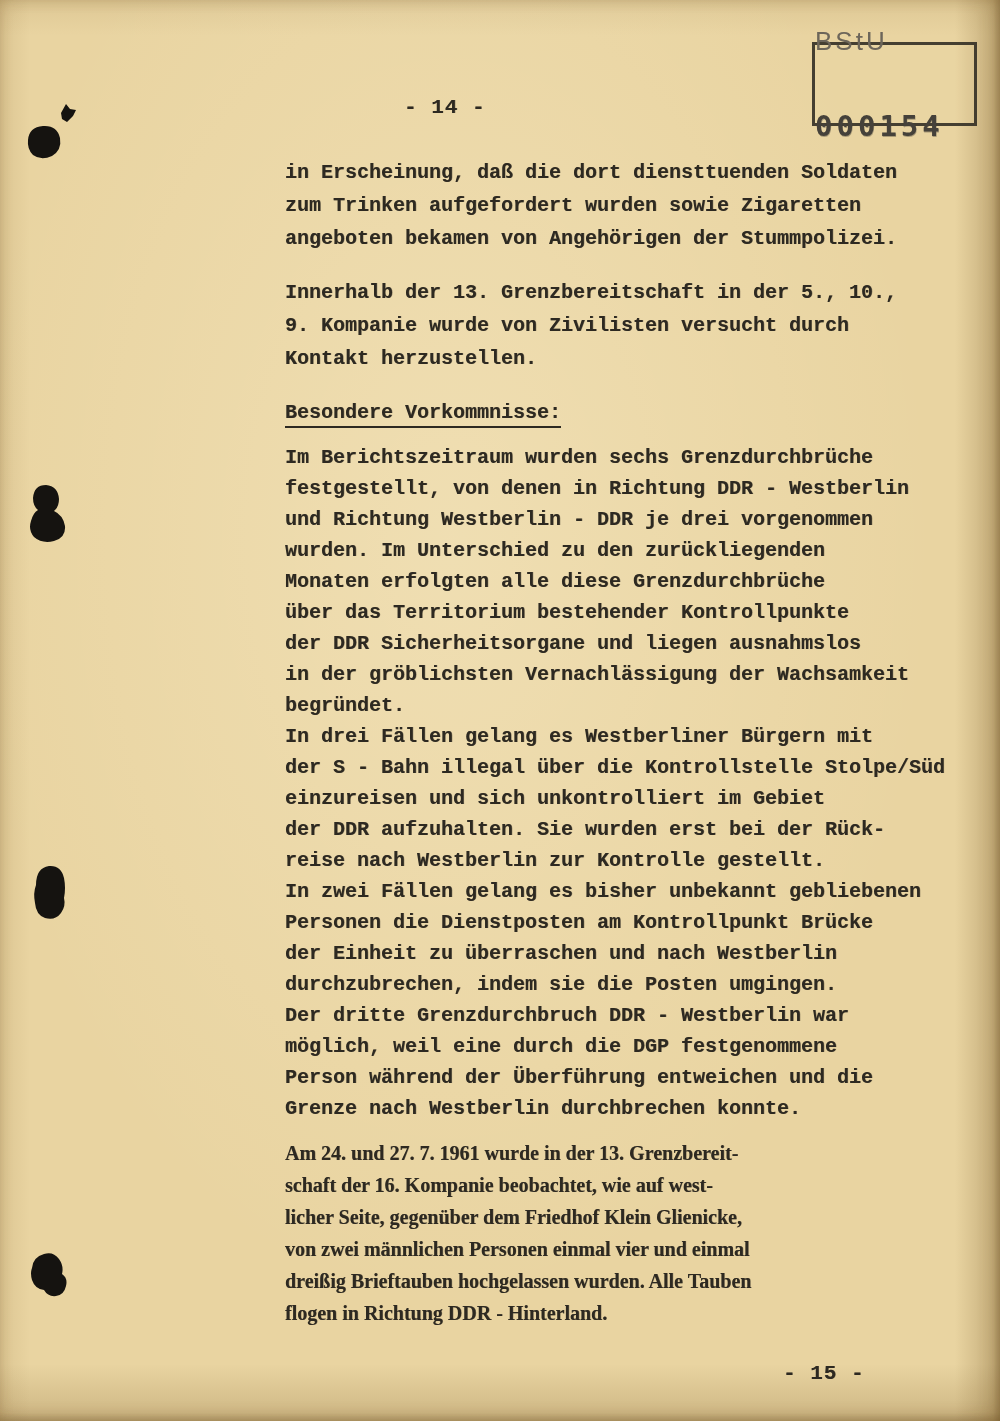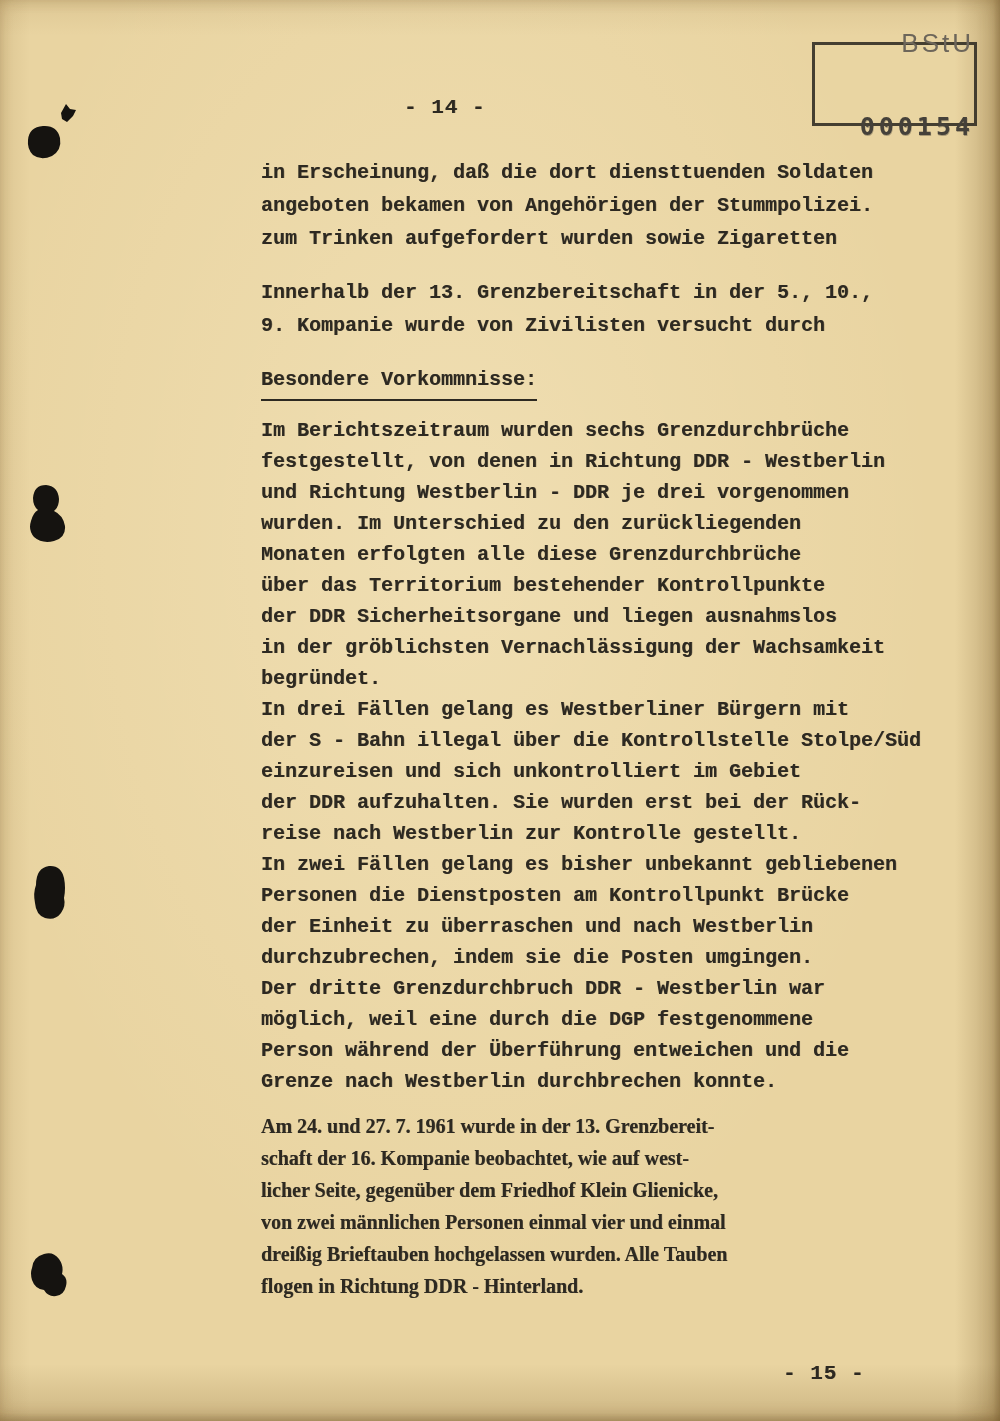--- a/index.html
+++ b/index.html
@@ -29,36 +29,36 @@
   .stamp {
     position: absolute;
     left: 812px;
     top: 42px;
     width: 165px;
     height: 84px;
     border: 3px solid rgba(45,42,33,0.88);
     box-sizing: border-box;
     display: flex;
     flex-direction: column;
-    align-items: flex-end;
+    align-items: flex-start;
     justify-content: center;
     gap: 18px;
     background: rgba(240,222,175,0.12);
   }
   .stamp-label {
     font-family: "Liberation Sans", sans-serif;
     font-size: 26px;
     font-weight: 400;
     letter-spacing: 3px;
     color: #6d665a;
     line-height: 1;
   }
   .stamp-number {
     font-family: "DejaVu Sans Mono", monospace;
-    font-size: 25px;
+    font-size: 29px;
     font-weight: 700;
     letter-spacing: 4px;
     color: #45413a;
     line-height: 1;
     text-shadow: 0.5px 0.5px 0 rgba(70,64,55,0.4);
     margin-top: 40px;
   }
 
   
   .pn-top {
@@ -76,41 +76,41 @@
     top: 1362px;
     font-size: 21px;
     font-weight: 700;
     letter-spacing: 1px;
     text-shadow: 0.4px 0.4px 0 rgba(45,40,32,0.55);
   }
 
   
   .content {
     position: absolute;
-    left: 261px;
+    left: 285px;
     top: 156px;
     width: 690px;
   }
   .para {
     font-size: 20px;
     font-weight: 700;
     text-shadow: 0.45px 0.45px 0 rgba(45,40,32,0.5);
     white-space: pre;
   }
   .para .tline { white-space: pre; }
   .p1 { line-height: 33px; }
   .p2 { line-height: 33px; margin-top: 21px; }
   .heading {
     margin-top: 25px;
     font-size: 20px;
     font-weight: 700;
     line-height: 26px;
     display: inline-block;
     border-bottom: 2.5px solid #2d2921;
-    padding-bottom: 6px;
+    padding-bottom: 0;
     text-shadow: 0.45px 0.45px 0 rgba(45,40,32,0.5);
     text-align: center;
   }
   .p3 { line-height: 31px; margin-top: 14px; }
   .p4 { line-height: 32px; margin-top: 13px; font-family: Liberation Serif, serif; }
 
   
   .blots {
     position: absolute;
     left: 0; top: 0;
@@ -125,22 +125,22 @@
 <div class="page">
 
   <div class="stamp">
     <div class="stamp-label">BStU</div>
     <div class="stamp-number">000154</div>
   </div>
 
   <div class="pn-top">- 14 -</div>
 
   <div class="content">
-    <div class="para p1"><div class="tline">in Erscheinung, daß die dort diensttuenden Soldaten</div><div class="tline">angeboten bekamen von Angehörigen der Stummpolizei.</div><div class="tline">zum Trinken aufgefordert wurden sowie Zigaretten</div></div>
-    <div class="para p2"><div class="tline">Innerhalb der 13. Grenzbereitschaft in der 5., 10.,</div><div class="tline">9. Kompanie wurde von Zivilisten versucht durch</div></div>
+    <div class="para p1"><div class="tline">in Erscheinung, daß die dort diensttuenden Soldaten</div><div class="tline">zum Trinken aufgefordert wurden sowie Zigaretten</div><div class="tline">angeboten bekamen von Angehörigen der Stummpolizei.</div></div>
+    <div class="para p2"><div class="tline">Innerhalb der 13. Grenzbereitschaft in der 5., 10.,</div><div class="tline">9. Kompanie wurde von Zivilisten versucht durch</div><div class="tline">Kontakt herzustellen.</div></div>
     <div>
       <span class="heading">Besondere Vorkommnisse:</span>
     </div>
     <div class="para p3"><div class="tline">Im Berichtszeitraum wurden sechs Grenzdurchbrüche</div><div class="tline">festgestellt, von denen in Richtung DDR - Westberlin</div><div class="tline">und Richtung Westberlin - DDR je drei vorgenommen</div><div class="tline">wurden. Im Unterschied zu den zurückliegenden</div><div class="tline">Monaten erfolgten alle diese Grenzdurchbrüche</div><div class="tline">über das Territorium bestehender Kontrollpunkte</div><div class="tline">der DDR Sicherheitsorgane und liegen ausnahmslos</div><div class="tline">in der gröblichsten Vernachlässigung der Wachsamkeit</div><div class="tline">begründet.</div><div class="tline">In drei Fällen gelang es Westberliner Bürgern mit</div><div class="tline">der S - Bahn illegal über die Kontrollstelle Stolpe/Süd</div><div class="tline">einzureisen und sich unkontrolliert im Gebiet</div><div class="tline">der DDR aufzuhalten. Sie wurden erst bei der Rück-</div><div class="tline">reise nach Westberlin zur Kontrolle gestellt.</div><div class="tline">In zwei Fällen gelang es bisher unbekannt gebliebenen</div><div class="tline">Personen die Dienstposten am Kontrollpunkt Brücke</div><div class="tline">der Einheit zu überraschen und nach Westberlin</div><div class="tline">durchzubrechen, indem sie die Posten umgingen.</div><div class="tline">Der dritte Grenzdurchbruch DDR - Westberlin war</div><div class="tline">möglich, weil eine durch die DGP festgenommene</div><div class="tline">Person während der Überführung entweichen und die</div><div class="tline">Grenze nach Westberlin durchbrechen konnte.</div></div>
     <div class="para p4"><div class="tline">Am 24. und 27. 7. 1961 wurde in der 13. Grenzbereit-</div><div class="tline">schaft der 16. Kompanie beobachtet, wie auf west-</div><div class="tline">licher Seite, gegenüber dem Friedhof Klein Glienicke,</div><div class="tline">von zwei männlichen Personen einmal vier und einmal</div><div class="tline">dreißig Brieftauben hochgelassen wurden. Alle Tauben</div><div class="tline">flogen in Richtung DDR - Hinterland.</div></div>
   </div>
 
   <div class="pn-bottom">- 15 -</div>
 
   <svg class="blots" viewBox="0 0 1000 1421" xmlns="http://www.w3.org/2000/svg">

